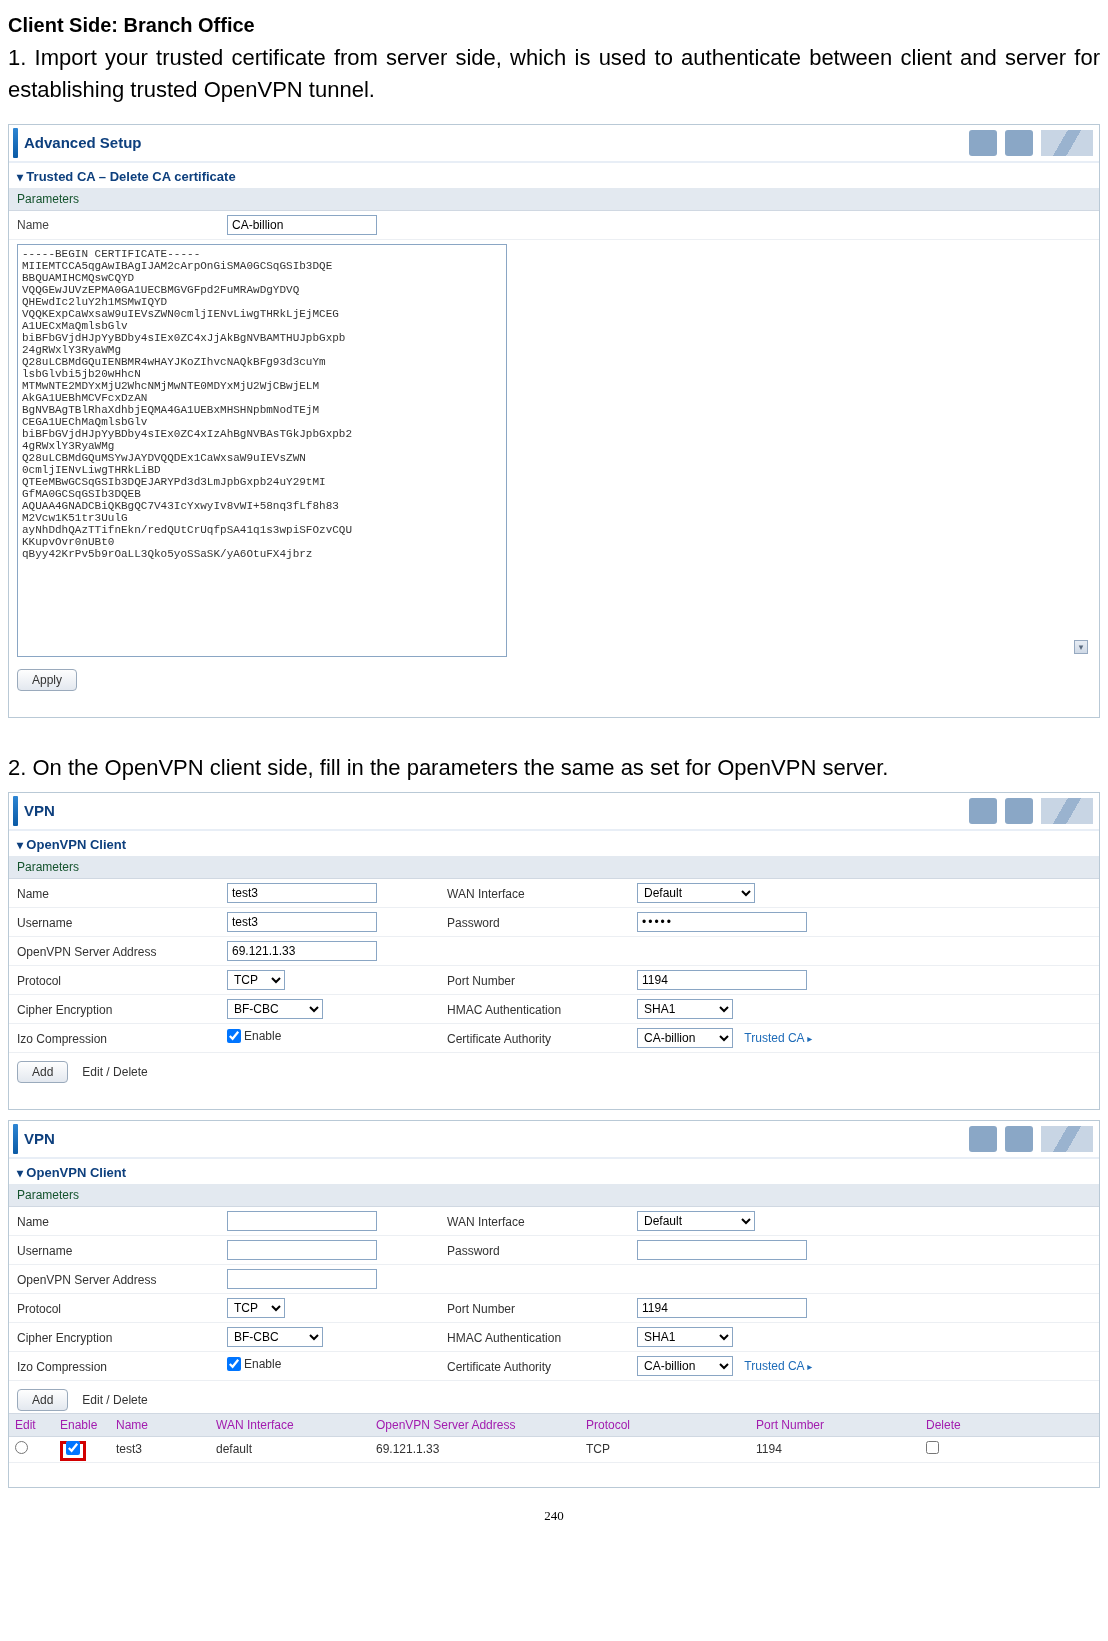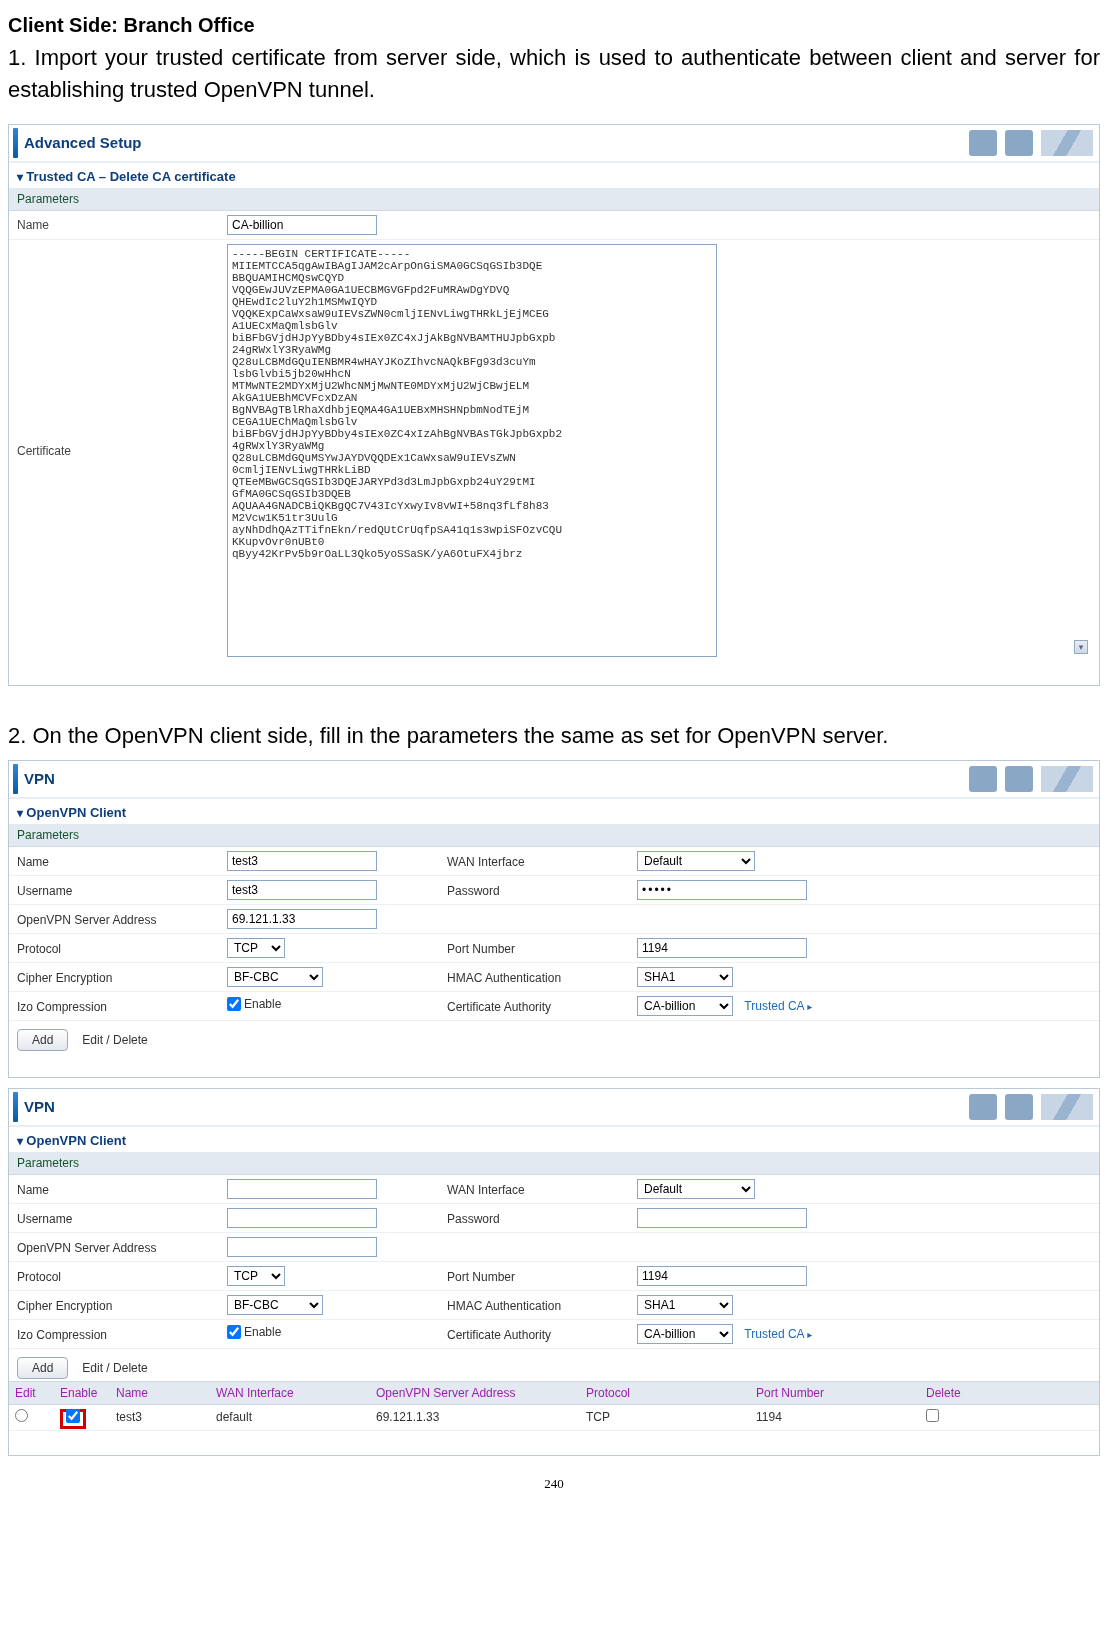--- a/index.html
+++ b/index.html
@@ -78,21 +78,20 @@
   <div class="subheader">Parameters</div>
 
   <div class="form-row">
     <div class="label">Name</div>
     <div class="value">
       <input type="text" class="text" value="CA-billion" style="">
     </div>
   </div>
 
   <div class="form-row noborder">
-    <div class="label" style="padding-top:200px;">Certificate</div>
     <div class="value" style="position:relative;">
       <div class="textarea">-----BEGIN CERTIFICATE-----
 MIIEMTCCA5qgAwIBAgIJAM2cArpOnGiSMA0GCSqGSIb3DQE
 BBQUAMIHCMQswCQYD
 VQQGEwJUVzEPMA0GA1UECBMGVGFpd2FuMRAwDgYDVQ
 QHEwdIc2luY2h1MSMwIQYD
 VQQKExpCaWxsaW9uIEVsZWN0cmljIENvLiwgTHRkLjEjMCEG
 A1UECxMaQmlsbGlv
 biBFbGVjdHJpYyBDby4sIEx0ZC4xJjAkBgNVBAMTHUJpbGxpb
 24gRWxlY3RyaWMg
@@ -110,20 +109,23 @@
 GfMA0GCSqGSIb3DQEB
 AQUAA4GNADCBiQKBgQC7V43IcYxwyIv8vWI+58nq3fLf8h83
 M2Vcw1K51tr3UulG
 ayNhDdhQAzTTifnEkn/redQUtCrUqfpSA41q1s3wpiSFOzvCQU
 KKupvOvr0nUBt0
 qByy42KrPv5b9rOaLL3Qko5yoSSaSK/yA6OtuFX4jbrz</div>
       <div class="scroll-thumb">▾</div>
     </div>
   </div>
 
+  <div class="btnrow">
+    <button class="btn">Apply</button>
+  </div>
 </div>
 
 <p class="para para2">2. On the OpenVPN client side, fill in the parameters the same as set for OpenVPN server.</p>
 
 <div class="panel">
   <div class="panel-header">
     <div class="panel-header-bar"></div>
     <div class="panel-header-title">VPN</div>
     <div class="panel-decor">
       <div class="decor-block"></div>

